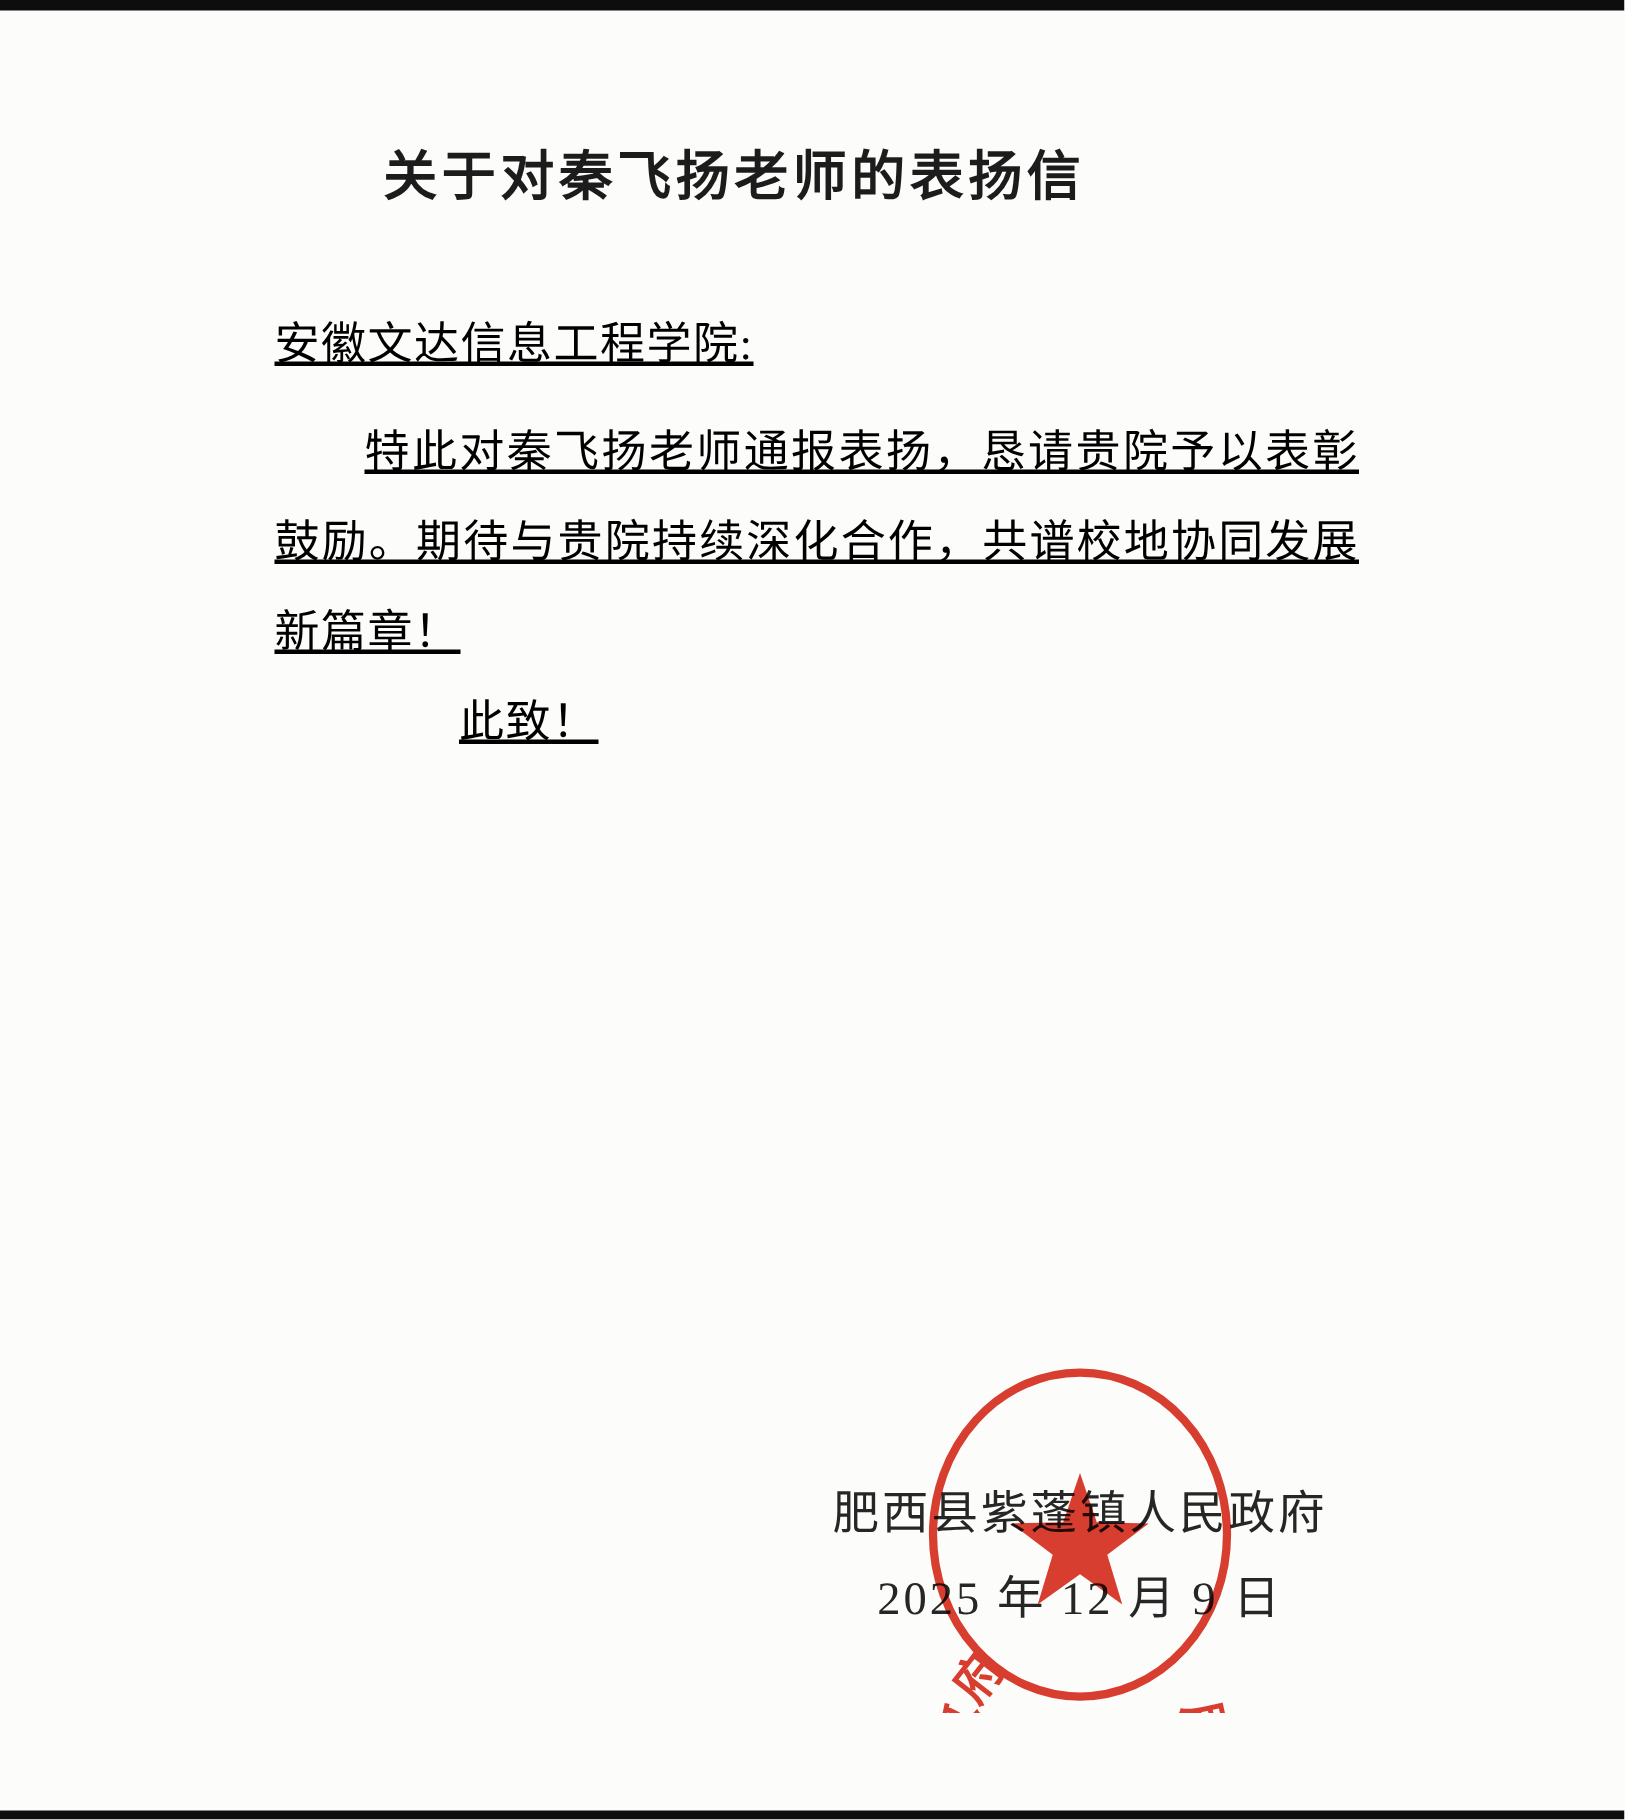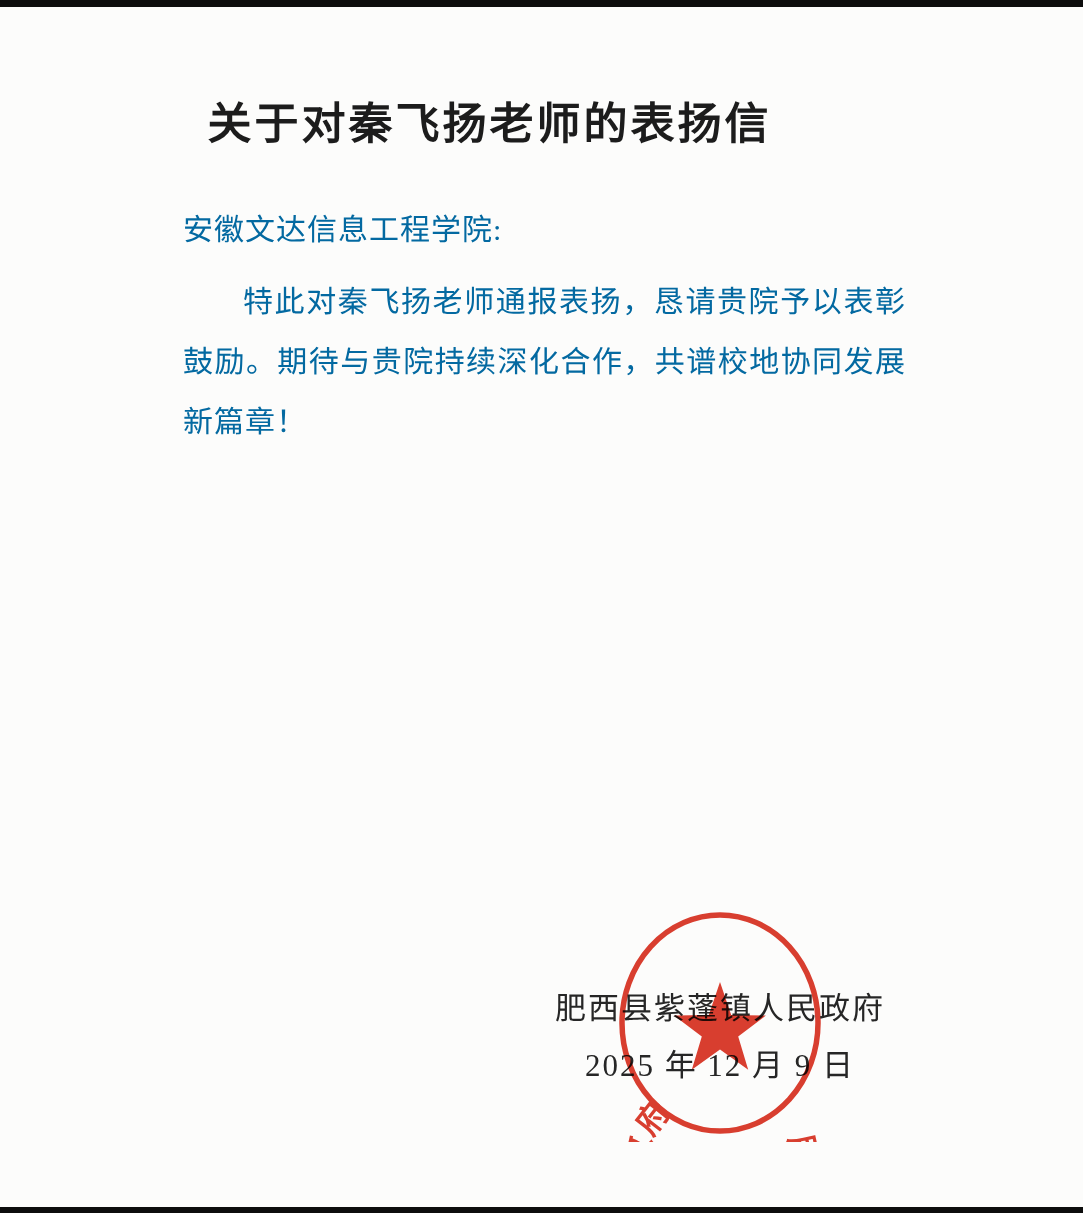--- a/index.html
+++ b/index.html
@@ -24,36 +24,37 @@
   .edge-bar.top { top: 0; height: 7px; }
   .edge-bar.bottom { bottom: 0; height: 6px; }
 
   .doc-title {
     position: absolute;
     top: 88px;
     left: 0;
     width: 979px;
     text-align: center;
     font-family: "Liberation Sans", "DejaVu Sans", sans-serif;
-    font-size: 44px;
+    font-size: 36px;
     font-weight: 700;
     letter-spacing: 3px;
     color: #1c1c1c;
     margin: 0;
   }
 
   .letter-body {
     position: absolute;
     top: 200px;
     left: 183px;
     width: 723px;
     font-size: 30px;
     line-height: 60px;
     letter-spacing: 1px;
-    color: #0369a1;
+    color: #000000;
+    text-decoration: underline;
   }
   .salutation {
     margin: 0 0 12px 0;
   }
   .letter-body p.para {
     margin: 0;
     text-indent: 2em;
     text-align: justify;
   }
   .closing {
@@ -97,20 +98,21 @@
 <body>
 
 <div class="edge-bar top"></div>
 <div class="edge-bar bottom"></div>
 
 <h1 class="doc-title">关于对秦飞扬老师的表扬信</h1>
 
 <div class="letter-body">
   <p class="salutation">安徽文达信息工程学院:</p>
   <p class="para">特此对秦飞扬老师通报表扬，恳请贵院予以表彰鼓励。期待与贵院持续深化合作，共谱校地协同发展新篇章！</p>
+  <p class="closing">此致！</p>
 </div>
 
 <div class="signature-name">肥西县紫蓬镇人民政府</div>
 <div class="signature-date">2025 年 12 月 9 日</div>
 
 <div class="stamp">
   <svg width="220" height="238" viewBox="0 0 220 238" xmlns="http://www.w3.org/2000/svg">
     <defs>
       <path id="stamp-text-arc" d="M 110,192 A 74,74 0 1 1 109.9,192" fill="none"></path>
     </defs>

